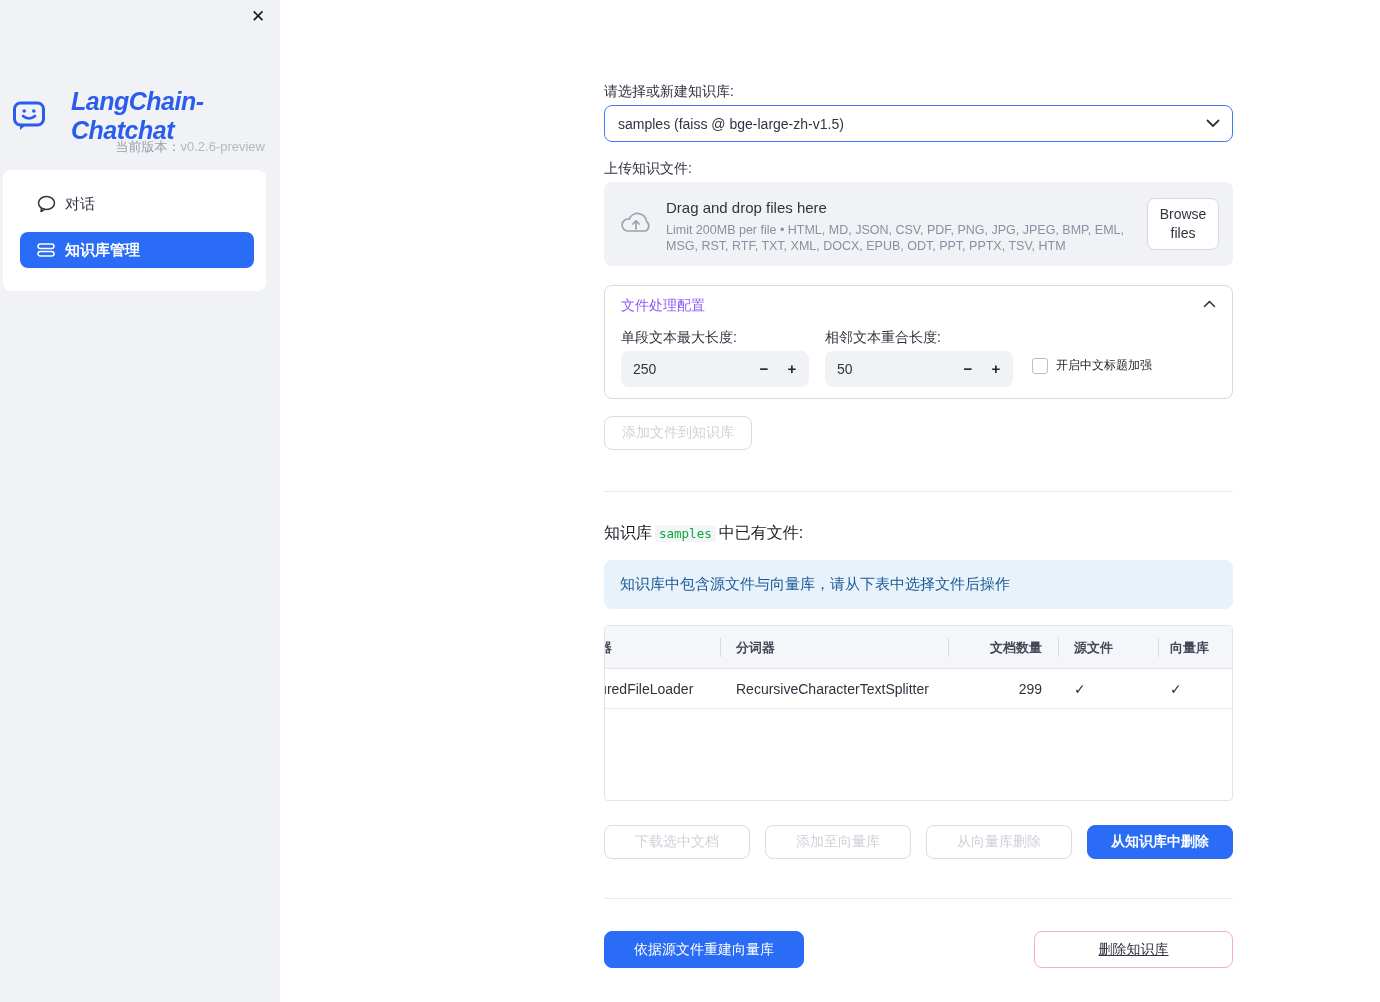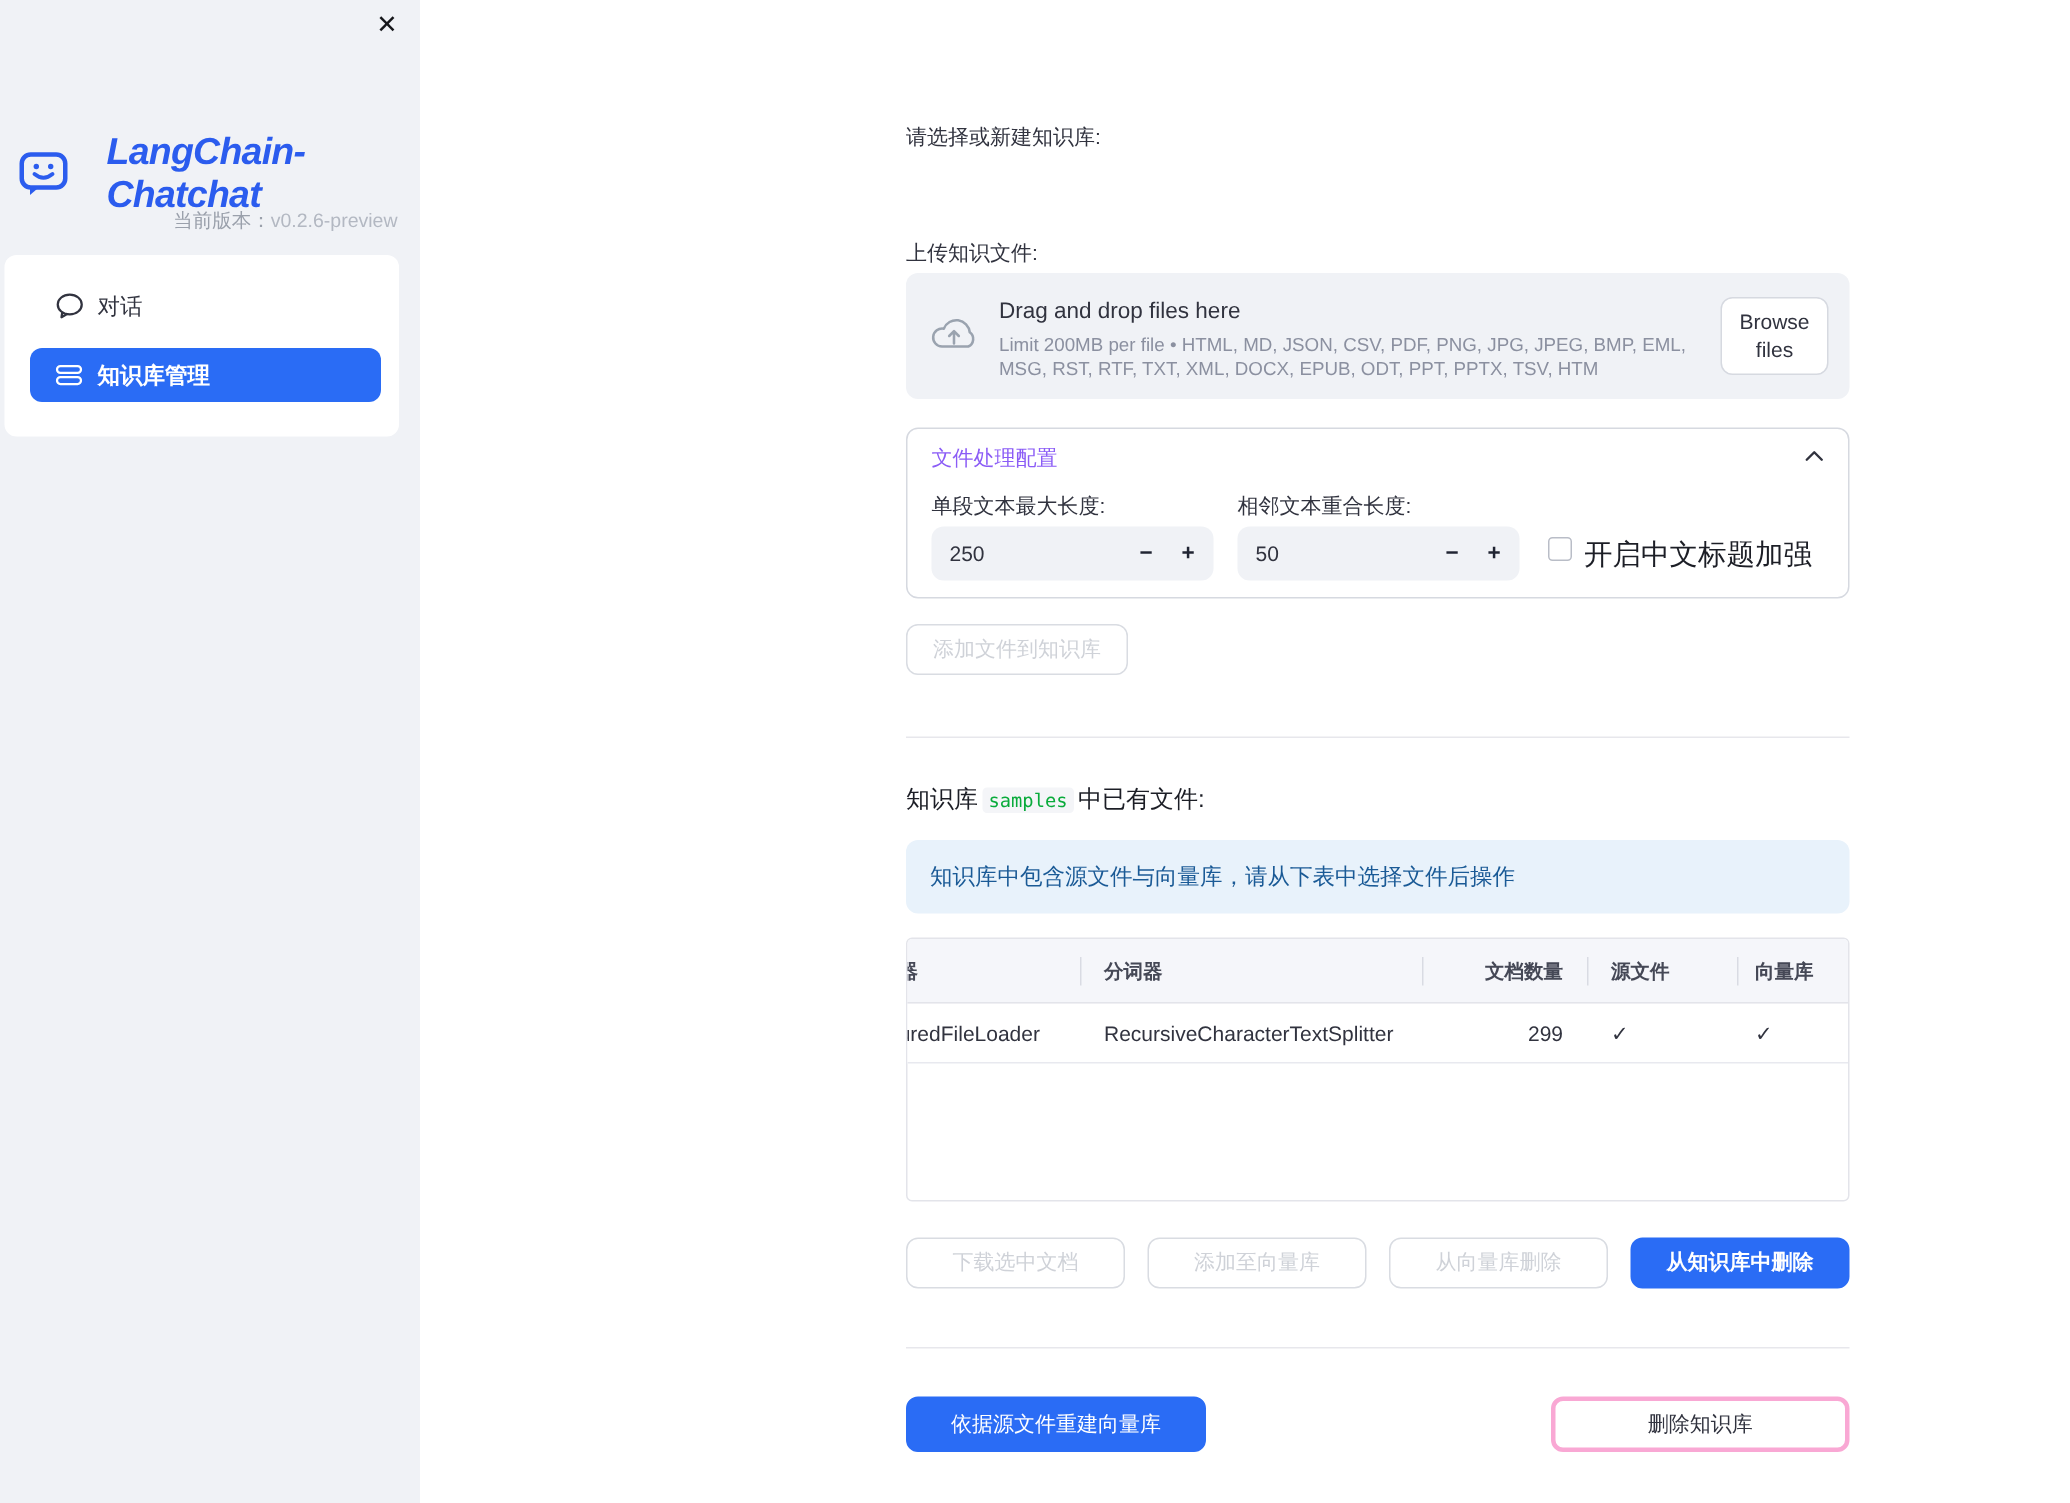--- a/index.html
+++ b/index.html
@@ -49,25 +49,25 @@
   .exp-chevron { position:absolute; right:16px; top:14px; }
   .num-label { position:absolute; top:43px; font-size:14px; color:#31333f; }
   .numinput { position:absolute; top:65px; width:188px; height:36px; background:#f0f2f6;
     border-radius:8px; }
   .numinput .num-val { position:absolute; left:12px; top:0; line-height:36px; font-size:14px; color:#31333f; }
   .step-btn { position:absolute; top:0; width:26px; height:36px; line-height:36px; text-align:center;
     font-size:15px; font-weight:600; color:#202432; cursor:pointer; }
   .step-minus { right:32px; } .step-plus { right:4px; }
   .checkbox-box { position:absolute; left:427px; top:72px; width:16px; height:16px; background:#fff;
     border:1px solid #b9bdc7; border-radius:3px; cursor:pointer; }
-  .checkbox-label { position:absolute; left:451px; top:71px; font-size:19px; color:#1c1e26; }
+  .checkbox-label { position:absolute; left:451px; top:71px; font-size:12px; color:#1c1e26; }
 
   .btn { border-radius:8px; font-size:14px; display:flex; align-items:center; justify-content:center;
     cursor:pointer; }
-  .btn-secondary { background:#fff; border:3px solid #f9a8d4; color:#31333f; }
+  .btn-secondary { background:#fff; border:1px solid #f9a8d4; color:#31333f;text-decoration:underline; }
   .btn-disabled { background:#fff; border:1px solid #d9dce2; color:#cfd2d8; cursor:default; }
   .btn-primary { background:#2a6cf5; border:1px solid #2a6cf5; color:#fff; }
   .add-btn { position:absolute; left:0; top:416px; height:34px; padding:0 17px; }
 
   .divider { position:absolute; left:0; width:629px; height:1px; background:#e7e7ec; }
 
   .kb-line { position:absolute; left:0; top:523px; font-size:16px; color:#1c1e26; }
   .kb-line .code { font-family:"DejaVu Sans Mono","Liberation Mono",monospace; font-size:12.5px;
     color:#09ab3b; background:#f4f5f8; padding:1px 4px; border-radius:3px; margin:0 3px; }
 
@@ -140,20 +140,28 @@
         </span>
         <span>知识库管理</span>
       </div>
     </div>
   </div>
 
   <div class="content">
 
     <div class="field-label" style="top:83px;">请选择或新建知识库:</div>
 
+    <div class="selectbox">
+      <span class="sel-text">samples (faiss @ bge-large-zh-v1.5)</span>
+      <span>
+        <svg width="14" height="9" viewBox="0 0 14 9">
+          <path d="M1.5 1.5 L7 7 L12.5 1.5" fill="none" stroke="#31333f" stroke-width="1.8" stroke-linecap="round" stroke-linejoin="round"></path>
+        </svg>
+      </span>
+    </div>
 
     <div class="field-label" style="top:160px;">上传知识文件:</div>
 
     <div class="uploader">
       <span class="cloud">
         <svg width="32" height="28" viewBox="0 0 32 28">
           <path d="M8 23 a6 6 0 1 1 1.2-11.9 A9 9 0 0 1 26.5 13.5 a5.5 5.5 0 0 1-1 9.5 H 8 Z" fill="none" stroke="#9aa3af" stroke-width="1.7" stroke-linejoin="round"></path>
           <path d="M16 21 L16 13 M12.8 16 L16 12.8 L19.2 16" fill="none" stroke="#9aa3af" stroke-width="1.7" stroke-linecap="round" stroke-linejoin="round"></path>
         </svg>
       </span>

